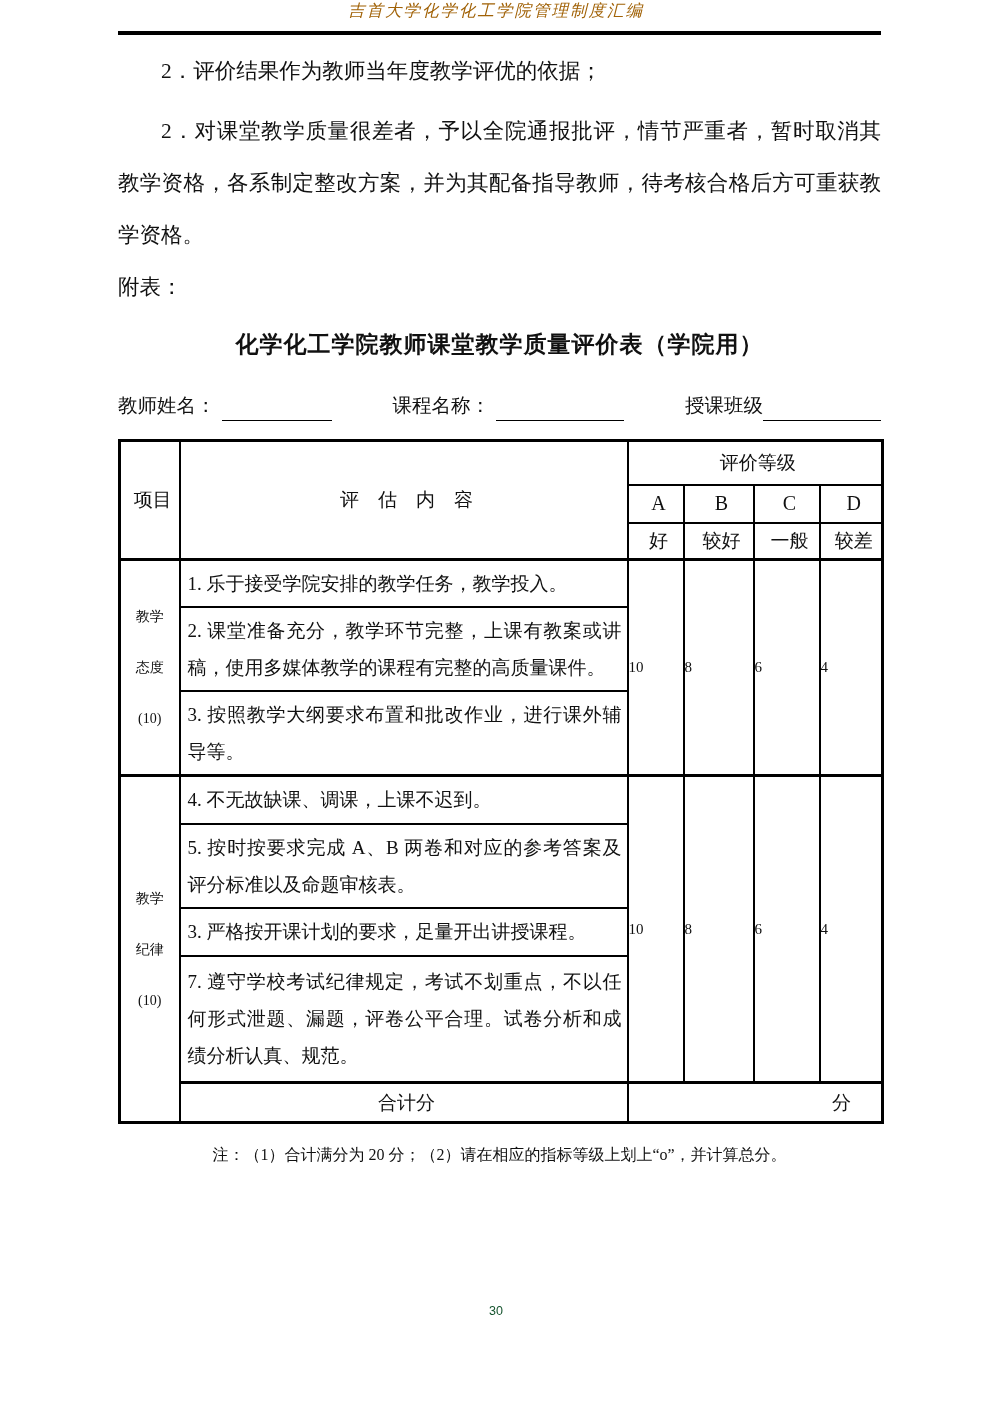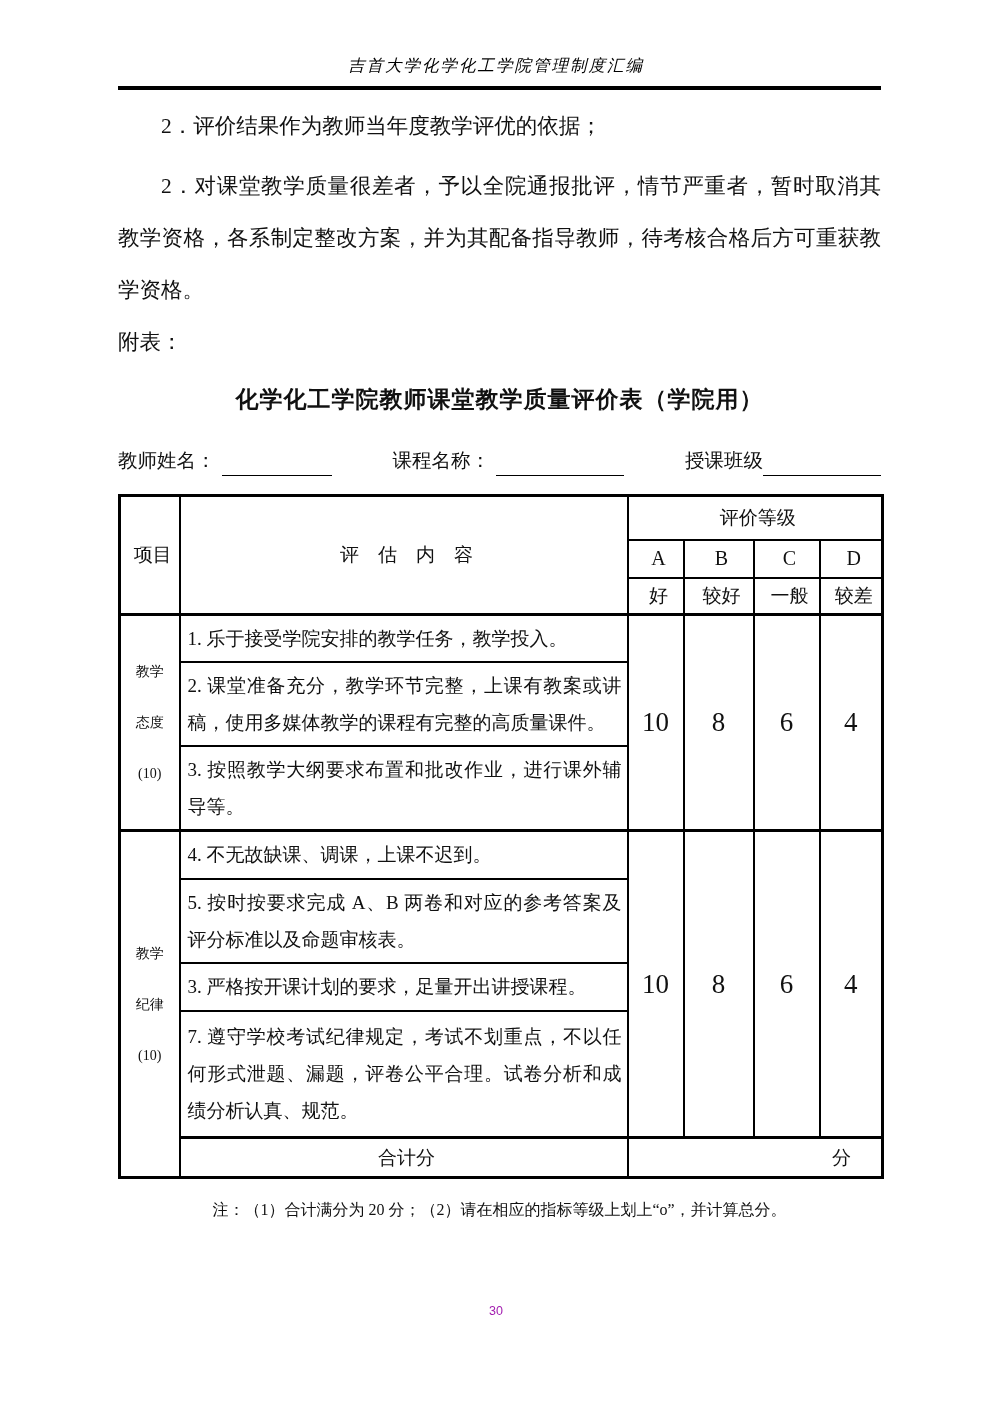--- a/index.html
+++ b/index.html
@@ -7,26 +7,25 @@
     position:relative;
     width:992px;height:1403px;
     background:#ffffff;
     color:#111111;
     font-family:"Liberation Serif","DejaVu Serif",serif;
     overflow:hidden;
     margin:0 auto;
   }
   
   .doc-header{
-    padding-top:55px;
     text-align:center;
     font-style:italic;
     font-size:16.5px;
     letter-spacing:2px;
-    color:#000000;
+    color:#a16207;
   }
   .content{margin:0 111px 0 118px;width:763px;}
   .header-rule{height:4px;background:#000;margin-top:9px;}
   
   .para{
     margin:0;
     font-size:21.5px;
     line-height:52px;
     text-align:justify;
   }
@@ -79,41 +78,41 @@
     text-align:center;
     white-space:pre-line;
     line-height:51px;
     font-size:14px;
   }
   .cell.item{
     padding:4px 5px 4px 7px;
     line-height:37px;
     text-align:justify;
   }
-  .cell.score{text-align:center;font-size:27px;}
+  .cell.score{font-size:15px;}
   .cell.grade-letter{font-size:20px;}
   .cell.unit{text-align:right;padding-right:30px;}
   .rh-44{height:44px}.rh-38{height:38px}.rh-37{height:37px}
   .rh-47{height:47px}.rh-78{height:78px}.rh-80{height:80px}
   .rh-48{height:48px}.rh-127{height:127px}.rh-45{height:40px}
   
   .note{
     margin:16px 0 0 0;
     font-size:16px;
     line-height:30px;
     text-align:center;
   }
   .page-number{
     position:absolute;
     left:0;right:0;
     bottom:85px;
     text-align:center;
     font-family:"Liberation Sans","DejaVu Sans",sans-serif;
     font-size:12.5px;
-    color:#a21caf;
+    color:#14532d;
   }
 </style>
 </head>
 <body>
 
 <div class="page">
 
   <div class="doc-header">吉首大学化学化工学院管理制度汇编</div>
 
   <div class="content">

